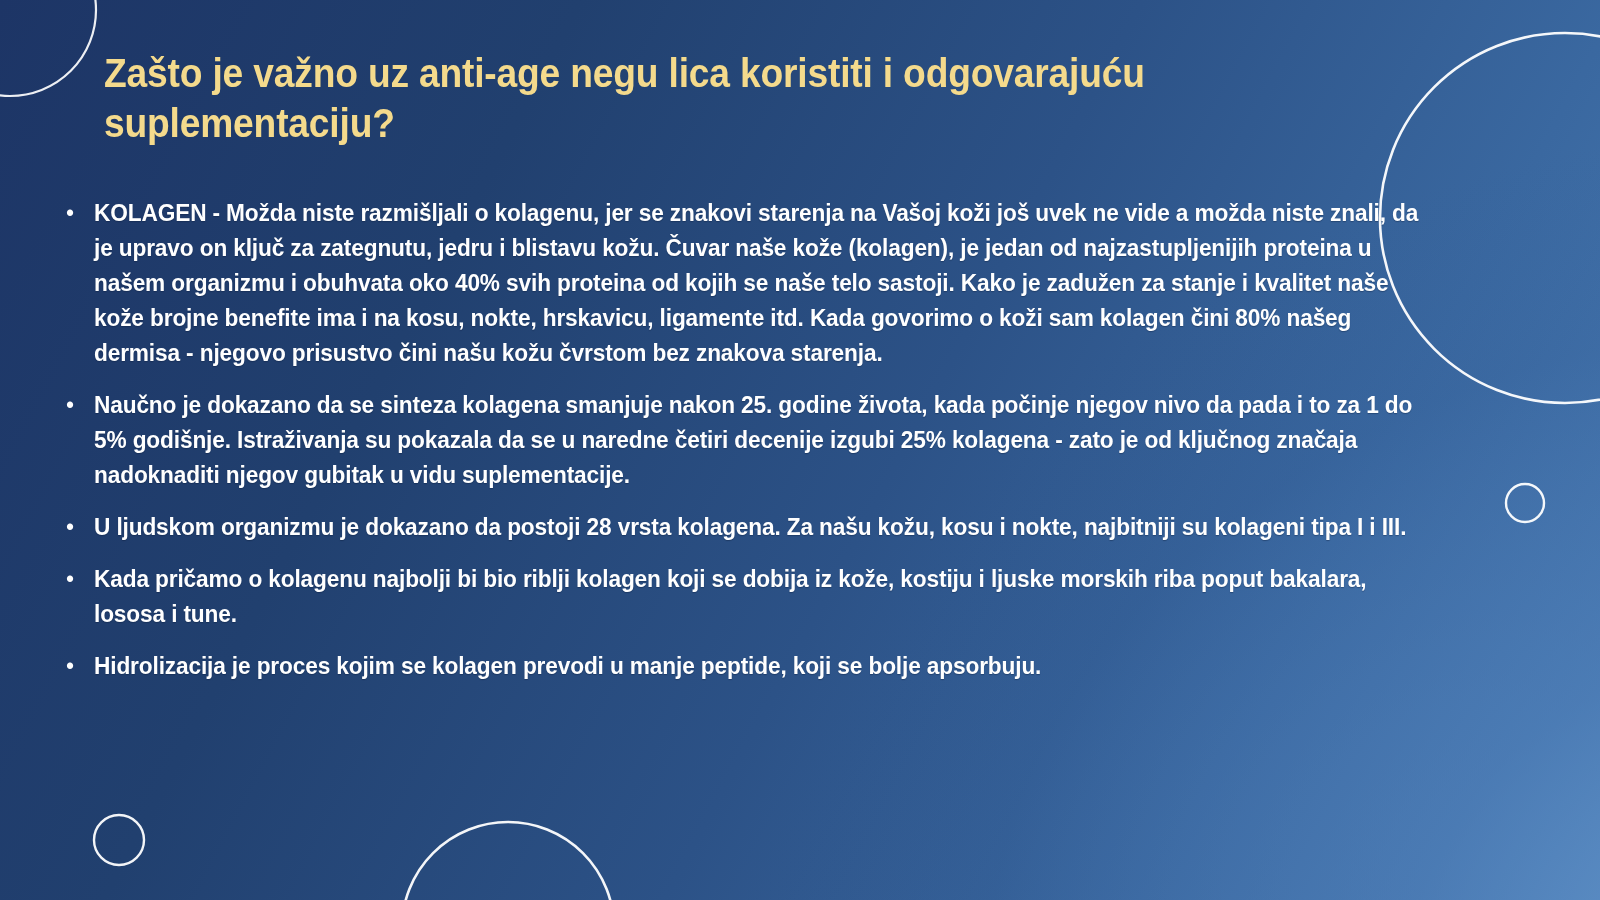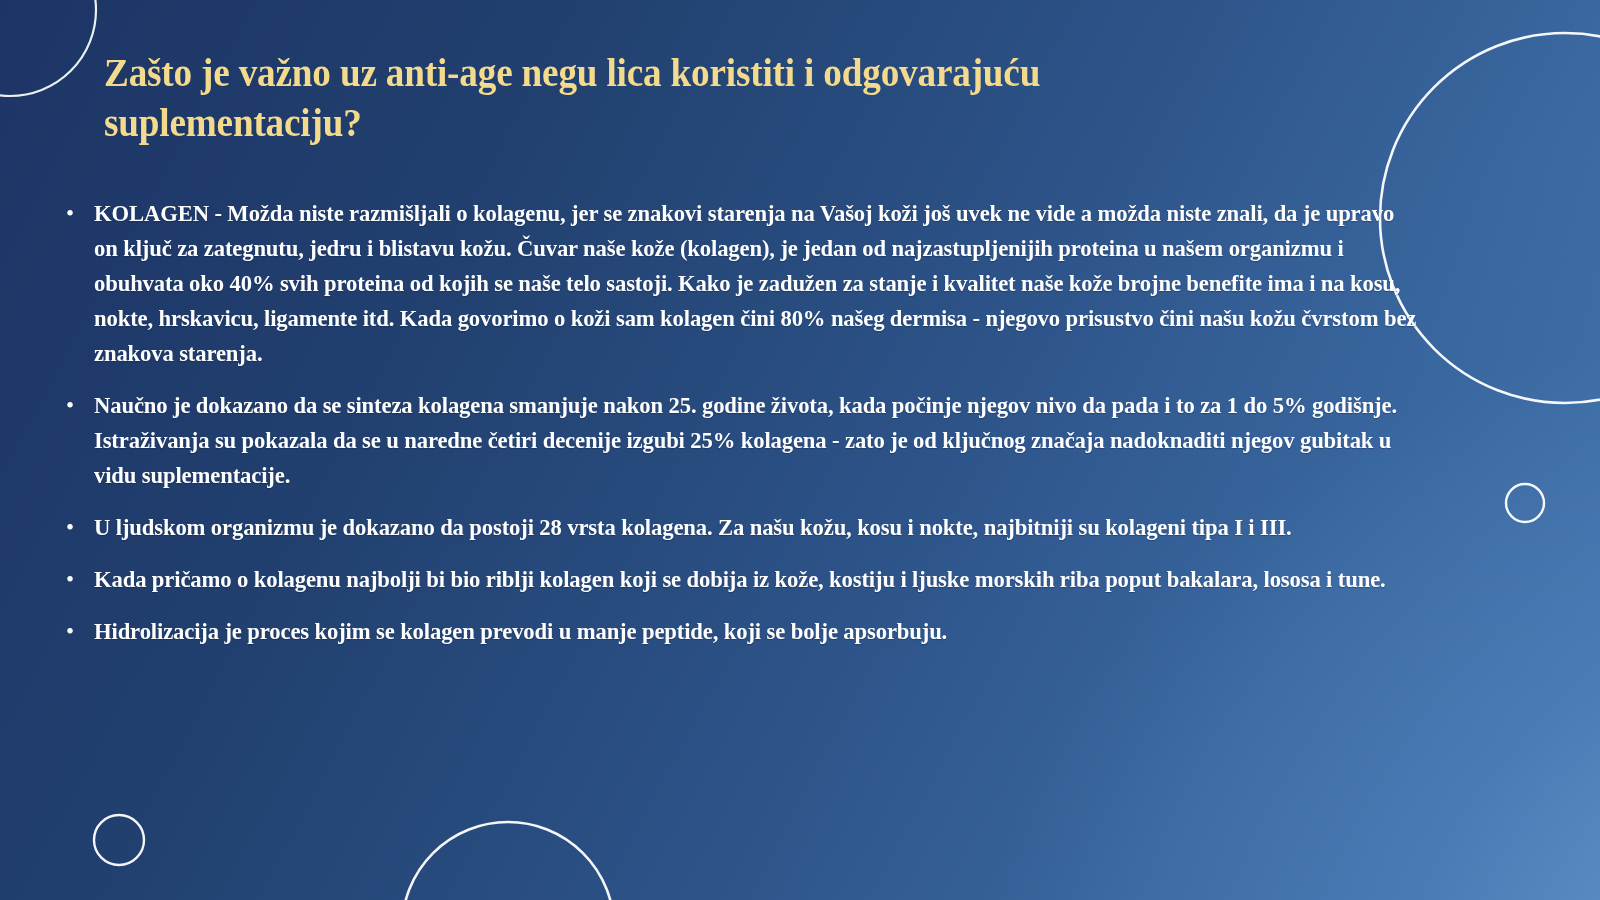--- a/index.html
+++ b/index.html
@@ -5,21 +5,21 @@
   html, body {
     margin: 0;
     padding: 0;
     background: #10203d;
   }
   #slide {
     position: relative;
     width: 1600px;
     height: 900px;
     overflow: hidden;
-    font-family: Liberation Serif, serif;
+    font-family: Liberation Sans, sans-serif;
     background:
       radial-gradient(ellipse 1500px 1100px at 118% 108%, rgba(108,158,210,0.95) 0%, rgba(80,128,186,0.55) 32%, rgba(45,85,145,0.12) 60%, rgba(30,58,106,0) 78%),
       linear-gradient(118deg, #1d3566 0%, #21406f 28%, #2c5287 55%, #3a68a0 78%, #4a7cb4 100%);
   }
 
   
   #decor {
     position: absolute;
     left: 0; top: 0;
     width: 1600px;

